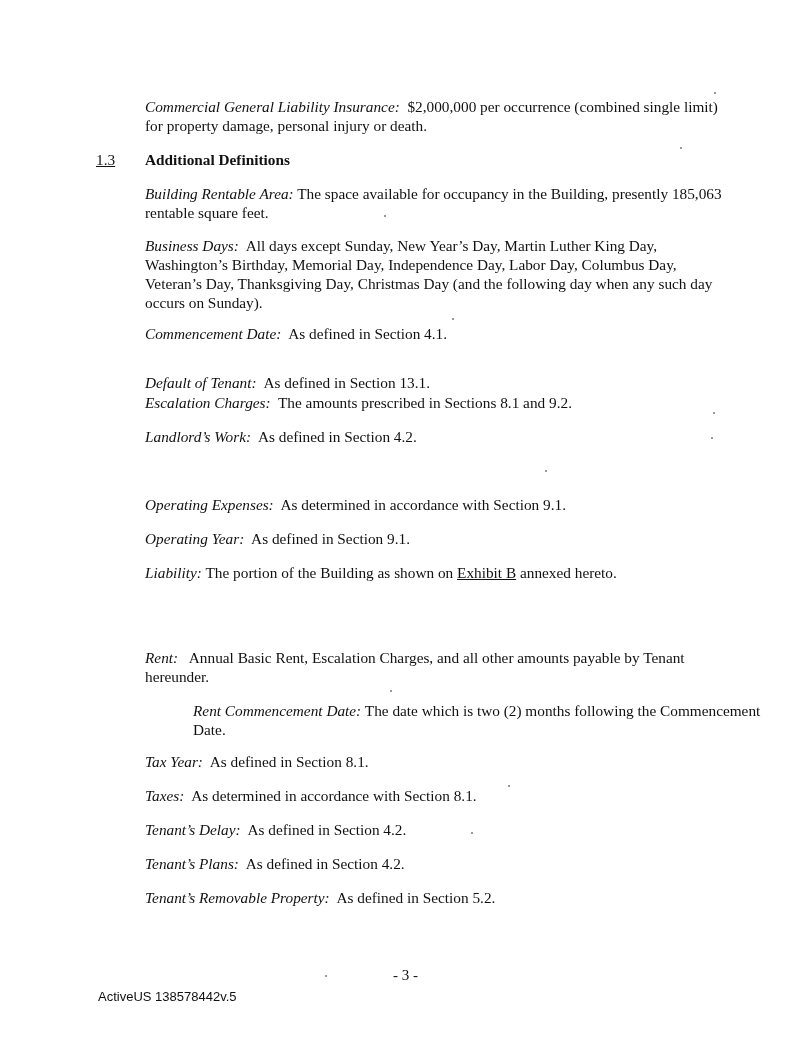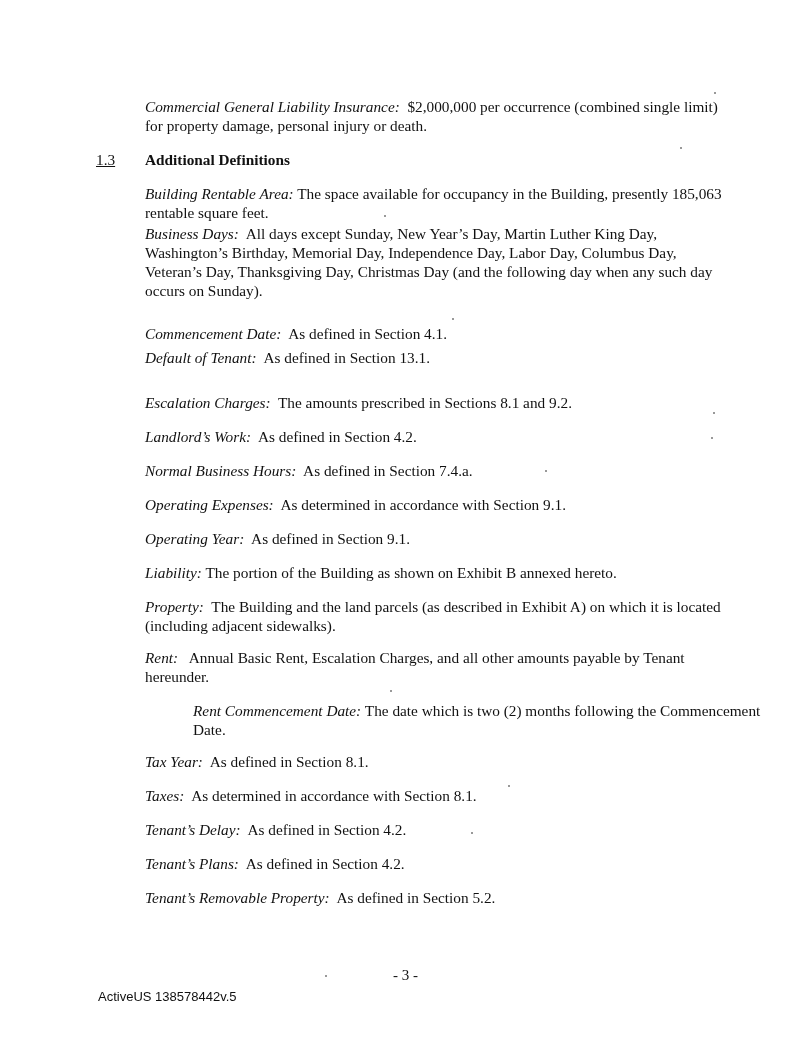--- a/index.html
+++ b/index.html
@@ -25,20 +25,21 @@
     .para {
       position: absolute;
       left: 145px;
       width: 580px;
       margin: 0;
     }
     .term {
       font-style: italic;
     }
     .u {
+      text-decoration: underline;
     }
     .section-num {
       position: absolute;
       left: 96px;
       top: 150px;
       text-decoration: underline;
     }
     .section-title {
       position: absolute;
       left: 145px;
@@ -78,72 +79,63 @@
   </p>
 
   <span class="section-num">1.3</span>
   <span class="section-title">Additional Definitions</span>
 
   <p class="para" style="top:184px;">
     <span class="term">Building Rentable Area:</span>
     <span>The space available for occupancy in the Building, presently 185,063 rentable square feet.</span>
   </p>
 
-  <p class="para" style="top:224px;">
+  <p class="para" style="top:236px;">
     <span class="term">Business Days:</span>&nbsp;
     <span>All days except Sunday, New Year’s Day, Martin Luther King Day, Washington’s Birthday, Memorial Day, Independence Day, Labor Day, Columbus Day, Veteran’s Day, Thanksgiving Day, Christmas Day (and the following day when any such day occurs on Sunday).</span>
   </p>
 
   <p class="para" style="top:324px;">
     <span class="term">Commencement Date:</span>&nbsp;
     <span>As defined in Section 4.1.</span>
   </p>
 
-  <p class="para" style="top:348px;">
+  <p class="para" style="top:373px;">
     <span class="term">Default of Tenant:</span>&nbsp;
     <span>As defined in Section 13.1.</span>
   </p>
 
   <p class="para" style="top:393px;">
     <span class="term">Escalation Charges:</span>&nbsp;
     <span>The amounts prescribed in Sections 8.1 and 9.2.</span>
   </p>
 
   <p class="para" style="top:427px;">
     <span class="term">Landlord’s Work:</span>&nbsp;
     <span>As defined in Section 4.2.</span>
   </p>
 
-  <p class="para" style="top:461px;">
-    <span class="term">Normal Business Hours:</span>&nbsp;
-    <span>As defined in Section 7.4.a.</span>
-  </p>
 
   <p class="para" style="top:495px;">
     <span class="term">Operating Expenses:</span>&nbsp;
     <span>As determined in accordance with Section 9.1.</span>
   </p>
 
   <p class="para" style="top:529px;">
     <span class="term">Operating Year:</span>&nbsp;
     <span>As defined in Section 9.1.</span>
   </p>
 
   <p class="para" style="top:563px;">
     <span class="term">Liability:</span>
     <span>The portion of the Building as shown on</span>
     <span class="u">Exhibit B</span>
     <span>annexed hereto.</span>
   </p>
 
-  <p class="para" style="top:597px;">
-    <span class="term">Property:</span>&nbsp;
-    <span>The Building and the land parcels (as described in</span>
-    <span class="u">Exhibit A</span><span>) on which it is located (including adjacent sidewalks).</span>
-  </p>
 
   <p class="para" style="top:648px;">
     <span class="term">Rent:</span>&nbsp;&nbsp;
     <span>Annual Basic Rent, Escalation Charges, and all other amounts payable by Tenant hereunder.</span>
   </p>
 
   <p class="para" style="top:701px;margin-left:48px;">
     <span class="term">Rent Commencement Date:</span>
     <span>The date which is two (2) months following the Commencement Date.</span>
   </p>

